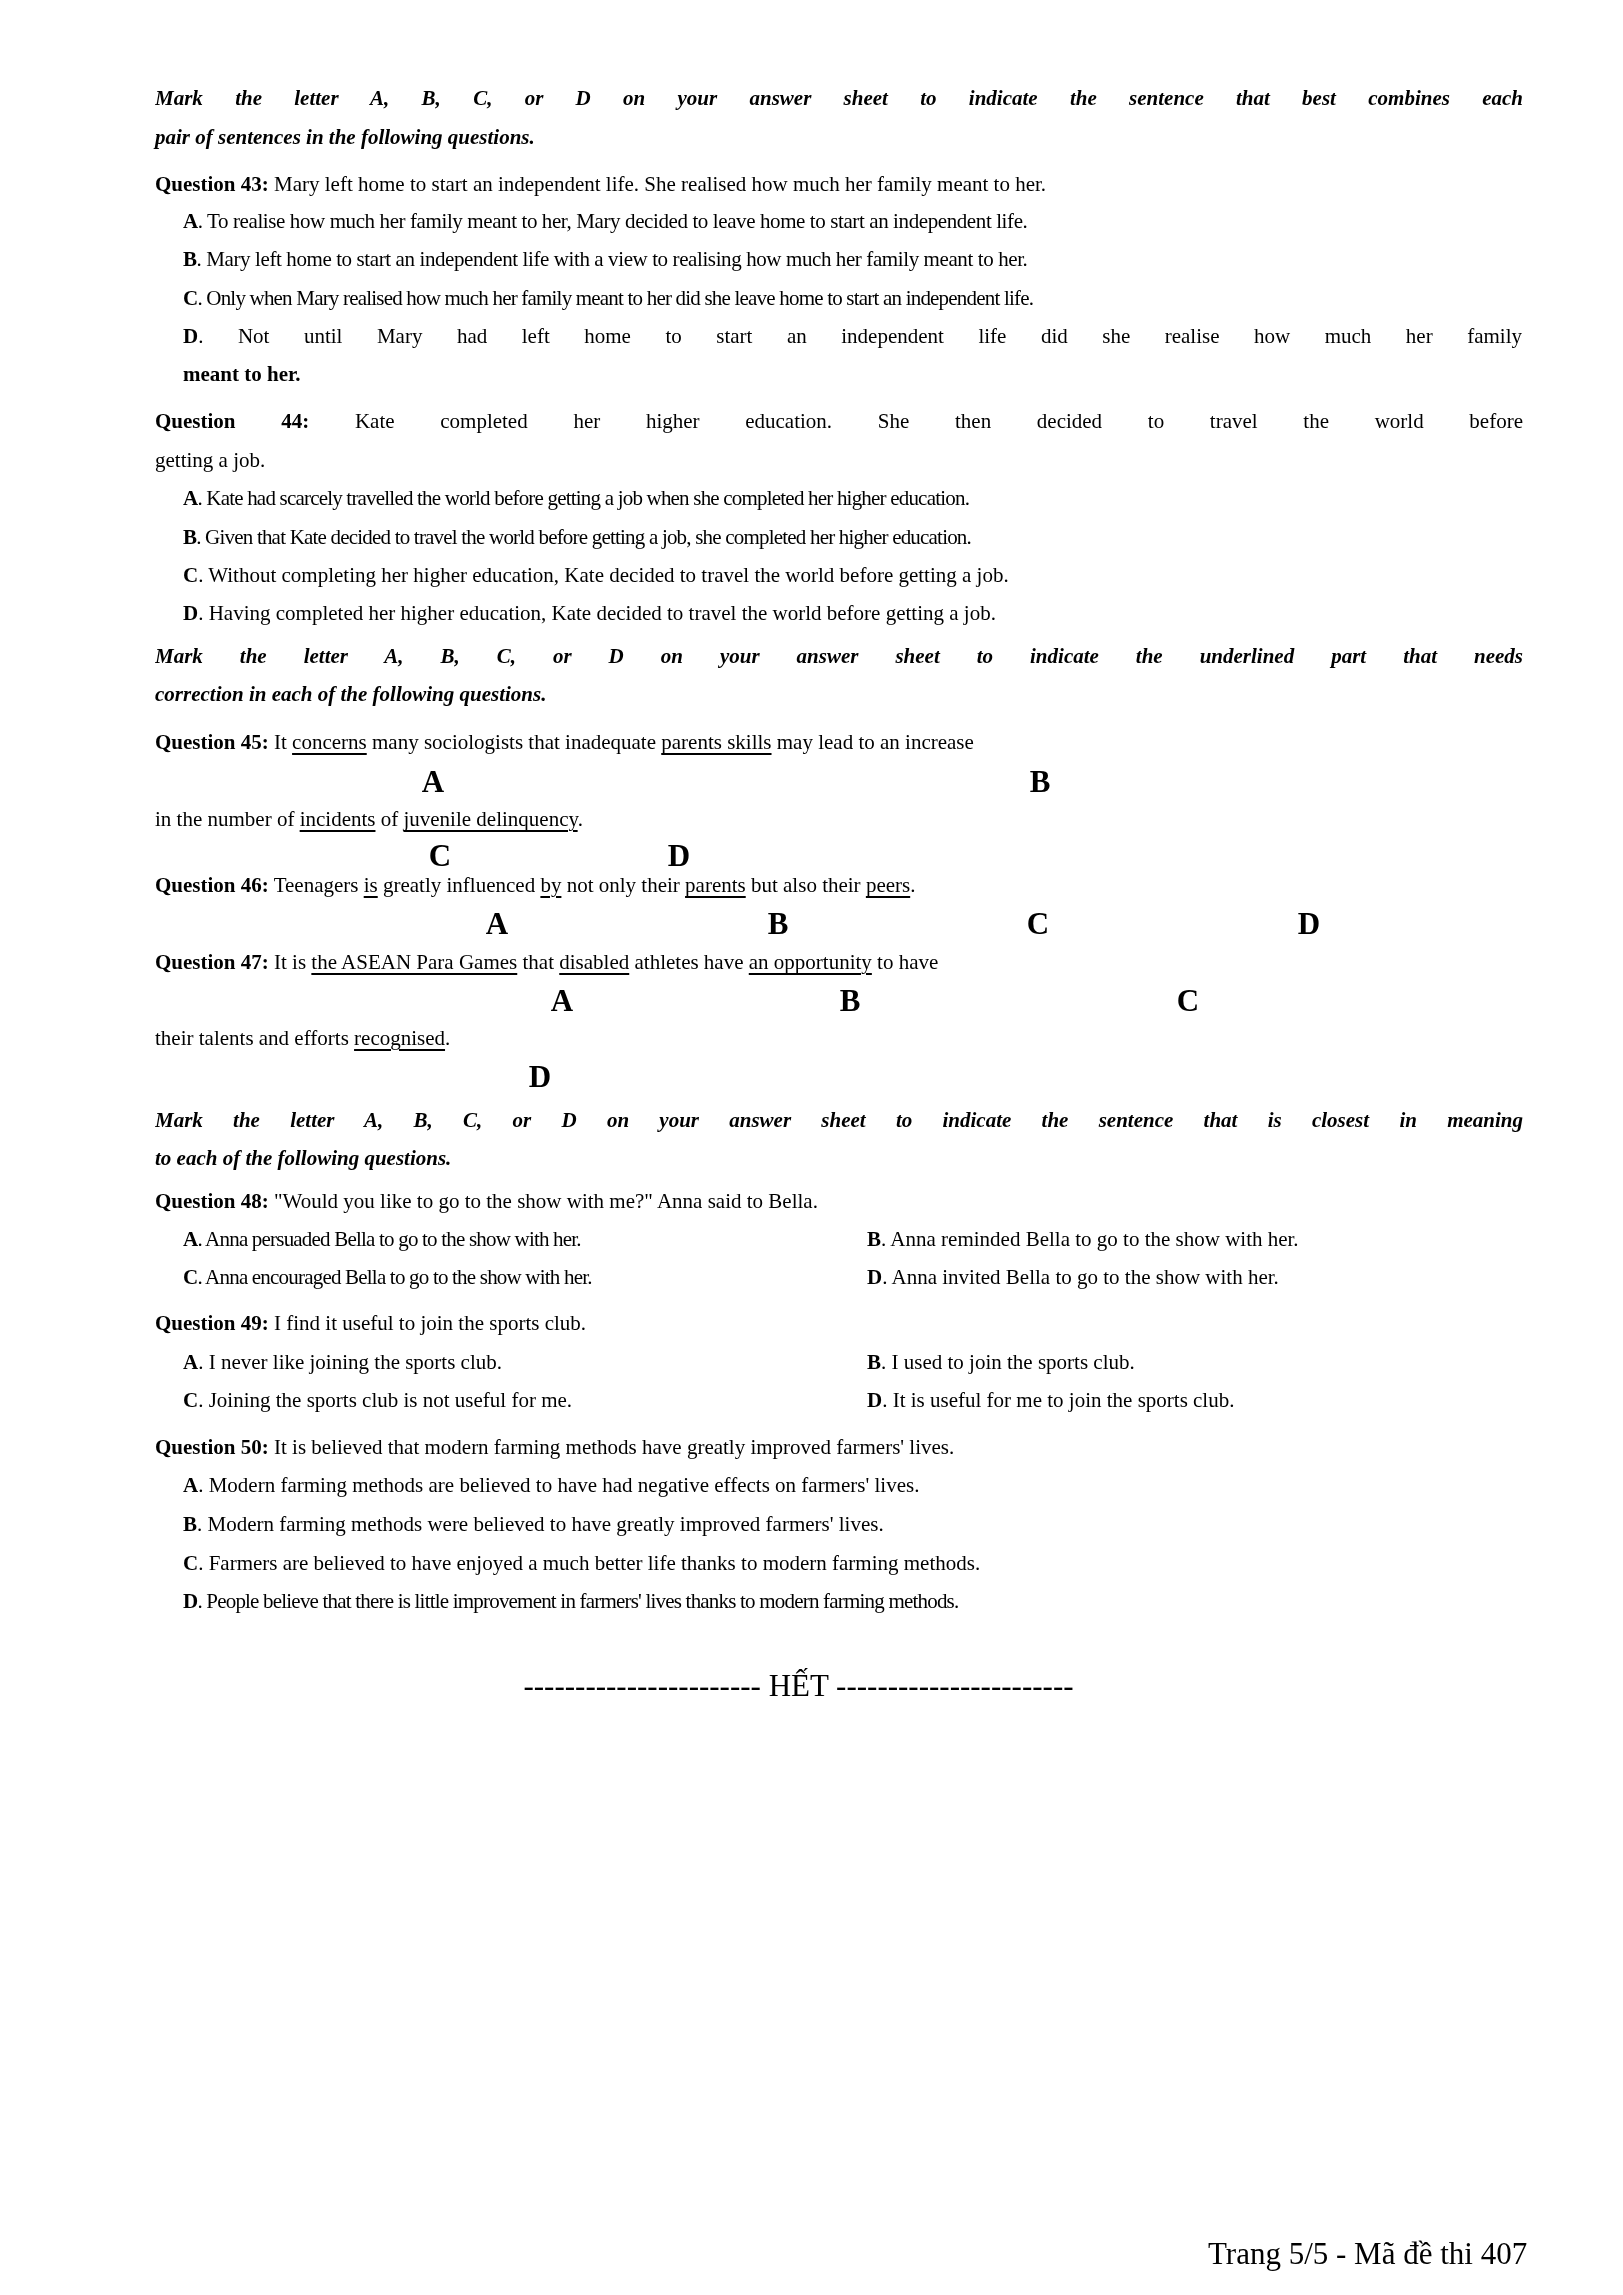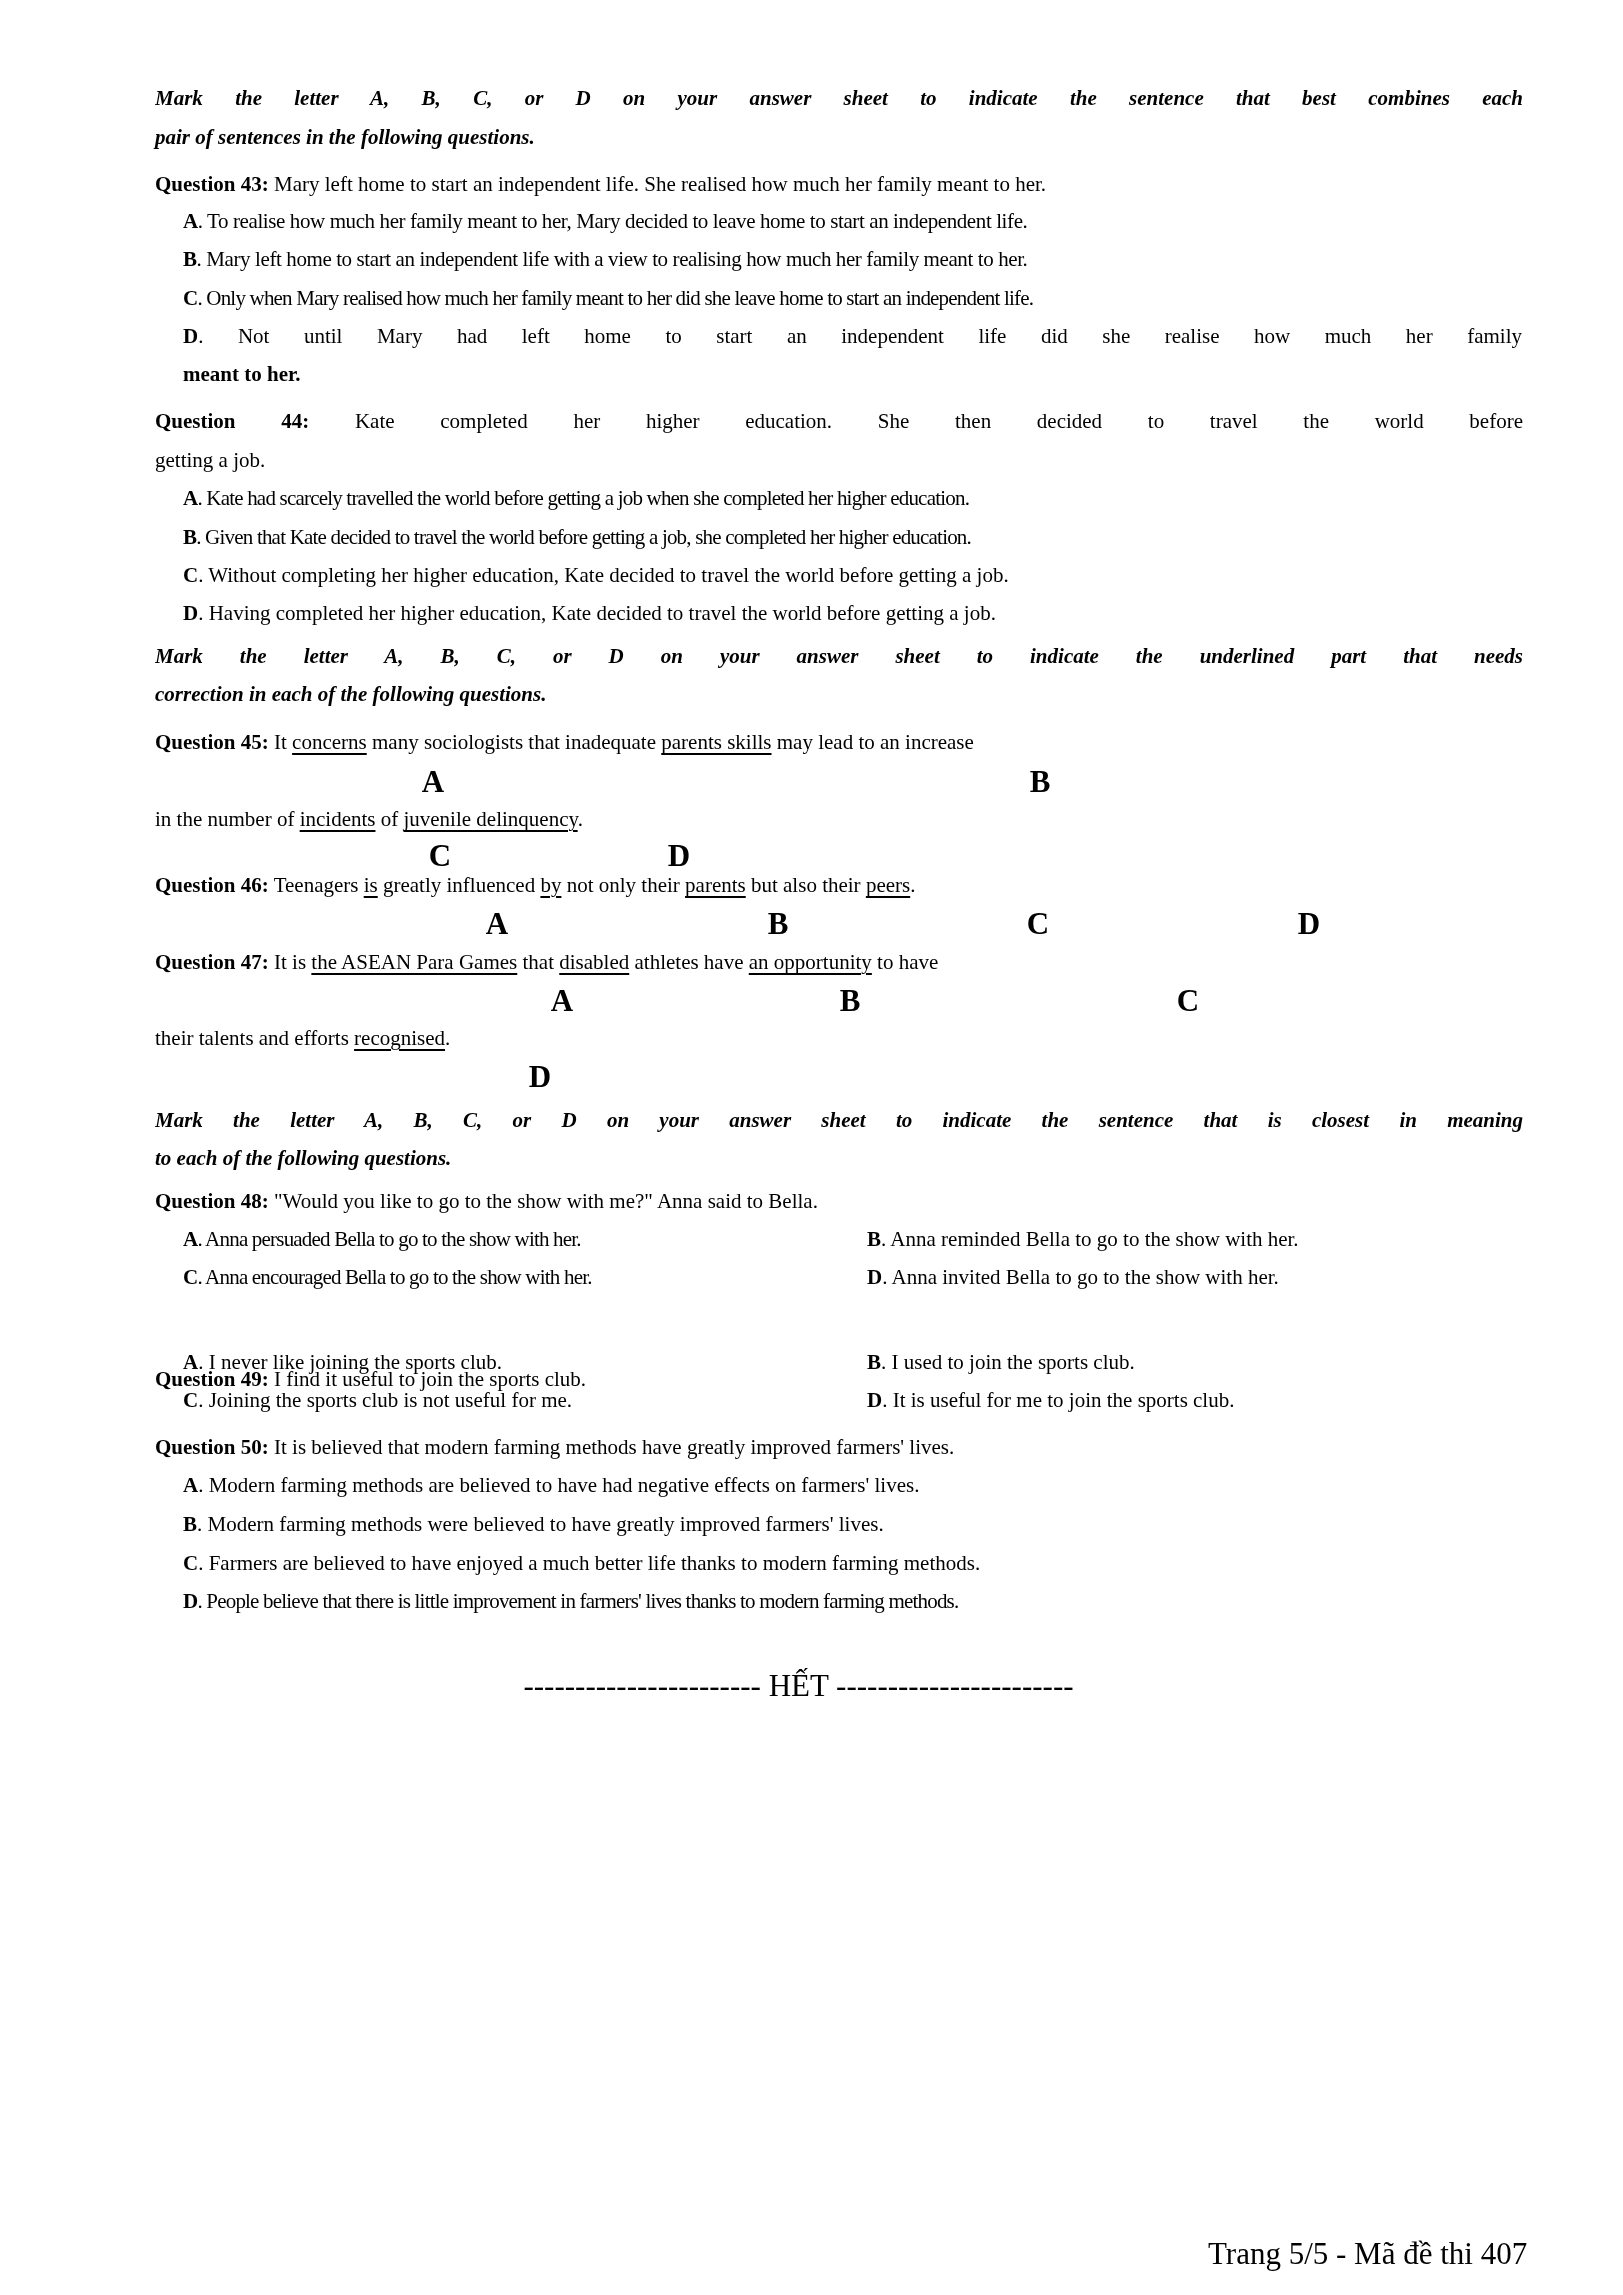--- a/index.html
+++ b/index.html
@@ -113,21 +113,21 @@
 <div class="ln col2" style="top:1220px;">
   <span class="optletter">B</span><span>. Anna reminded Bella to go to the show with her.</span>
 </div>
 <div class="ln opt cond2" style="top:1258px;">
   <span class="optletter">C</span><span>. Anna encouraged Bella to go to the show with her.</span>
 </div>
 <div class="ln col2" style="top:1258px;">
   <span class="optletter">D</span><span>. Anna invited Bella to go to the show with her.</span>
 </div>
 
-<div class="ln" style="top:1360px;text-align:right;">
+<div class="ln" style="top:1304px;text-align:right;">
   <span class="qlabel">Question 49:</span><span> I find it useful to join the sports club.</span>
 </div>
 <div class="ln opt" style="top:1343px;">
   <span class="optletter">A</span><span>. I never like joining the sports club.</span>
 </div>
 <div class="ln col2" style="top:1343px;">
   <span class="optletter">B</span><span>. I used to join the sports club.</span>
 </div>
 <div class="ln opt" style="top:1381px;">
   <span class="optletter">C</span><span>. Joining the sports club is not useful for me.</span>

